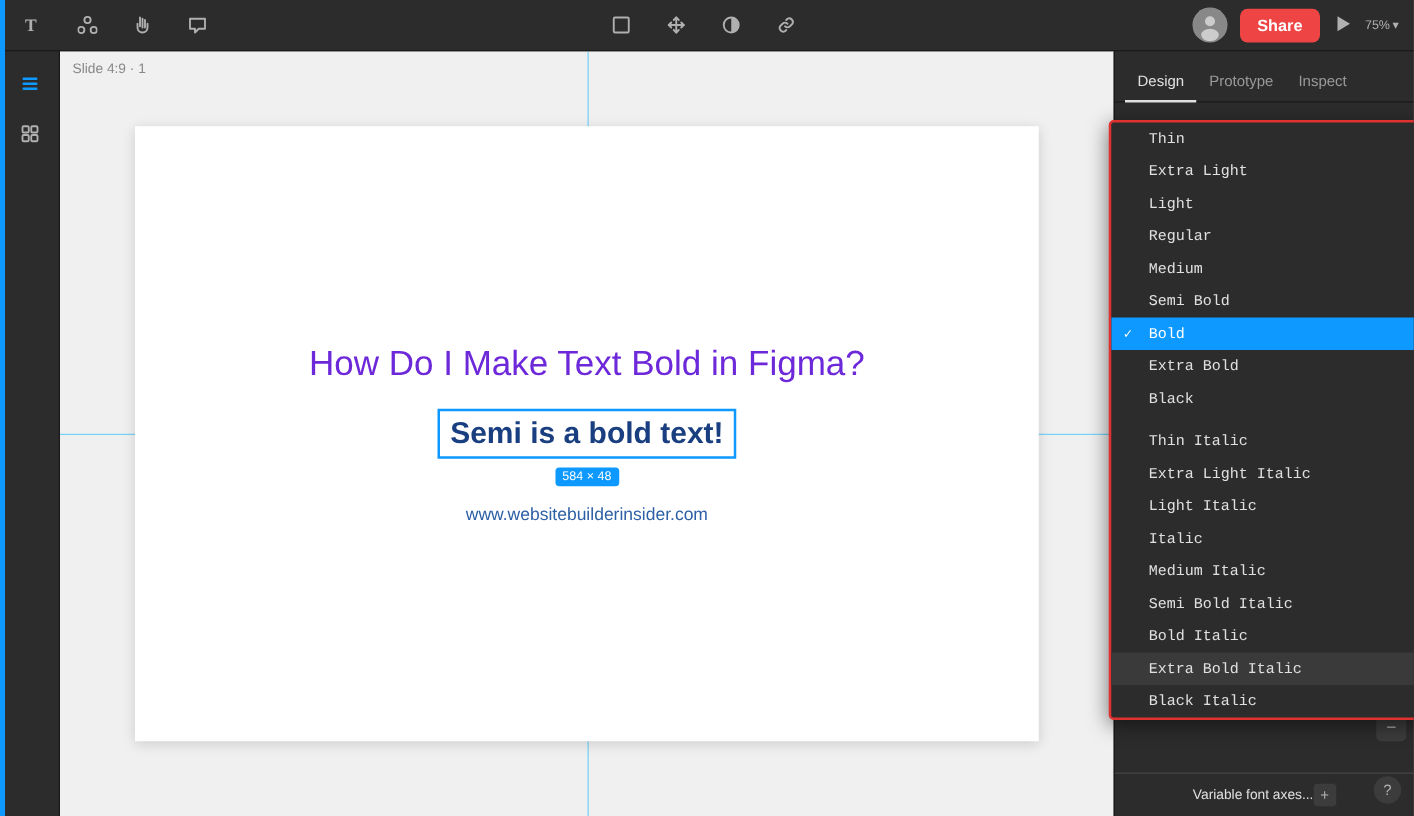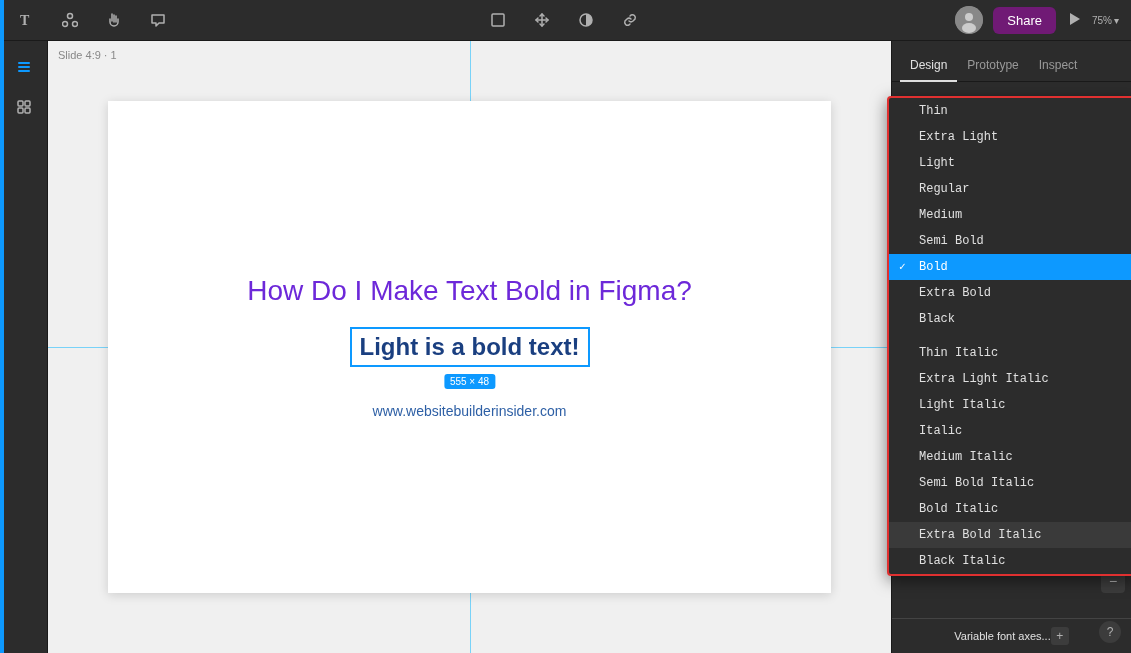--- a/index.html
+++ b/index.html
@@ -46,27 +46,27 @@
       width: 28px;
       height: 28px;
       border-radius: 50%;
       background: #888;
       display: flex;
       align-items: center;
       justify-content: center;
       overflow: hidden;
     }
     .share-button {
-      background: #701a75;
+      background: #ef4444;
       color: white;
       border: none;
       border-radius: 6px;
       padding: 6px 14px;
       font-size: 13px;
-      font-weight: 400;
+      font-weight: 700;
       cursor: pointer;
     }
     .play-icon {
       color: #b0b0b0;
       font-size: 14px;
       cursor: pointer;
     }
     .zoom-label {
       color: #b0b0b0;
       font-size: 10px;
@@ -477,22 +477,22 @@
     </div>
   </div>
 
   <div class="canvas-area">
     <div class="slide-label">Slide 4:9 · 1</div>
     <div class="guide-line-h"></div>
     <div class="guide-line-v"></div>
     <div class="canvas-content">
       <div class="canvas-title">How Do I Make Text Bold in Figma?</div>
       <div class="selected-text-wrapper">
-        <span class="selected-text">Light is a bold text!</span>
-        <span class="dimension-badge">555 × 48</span>
+        <span class="selected-text">Semi is a bold text!</span>
+        <span class="dimension-badge">584 × 48</span>
       </div>
       <div class="canvas-url">www.websitebuilderinsider.com</div>
     </div>
   </div>
 
   <div class="right-panel">
     <div class="right-panel-tabs">
       <div class="panel-tab active">Design</div>
       <div class="panel-tab">Prototype</div>
       <div class="panel-tab">Inspect</div>

